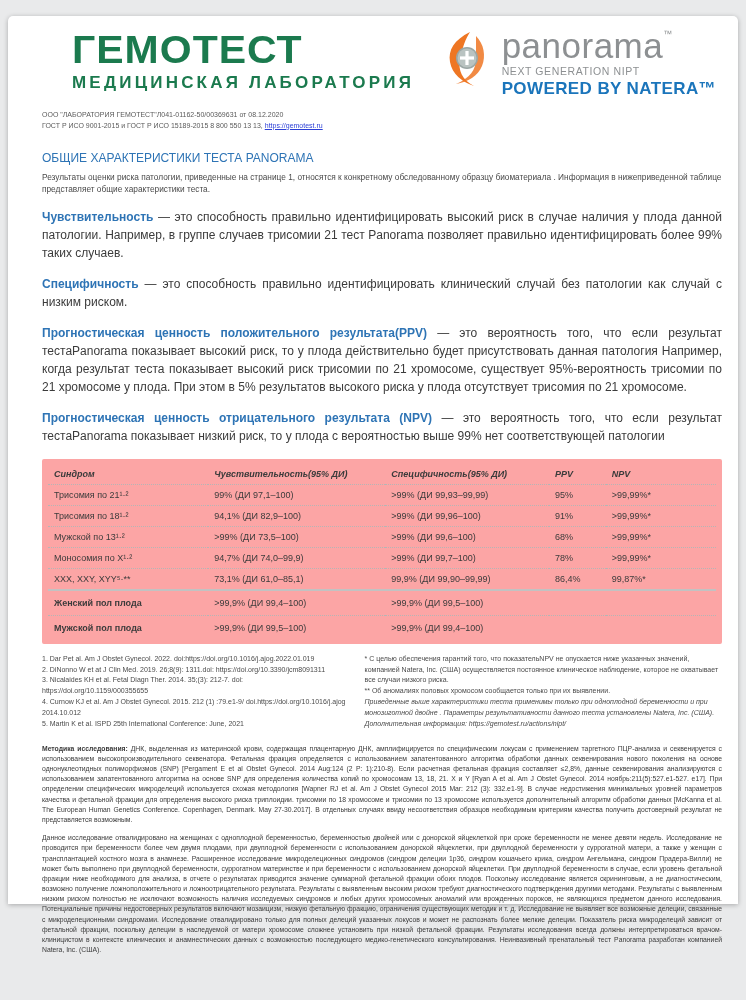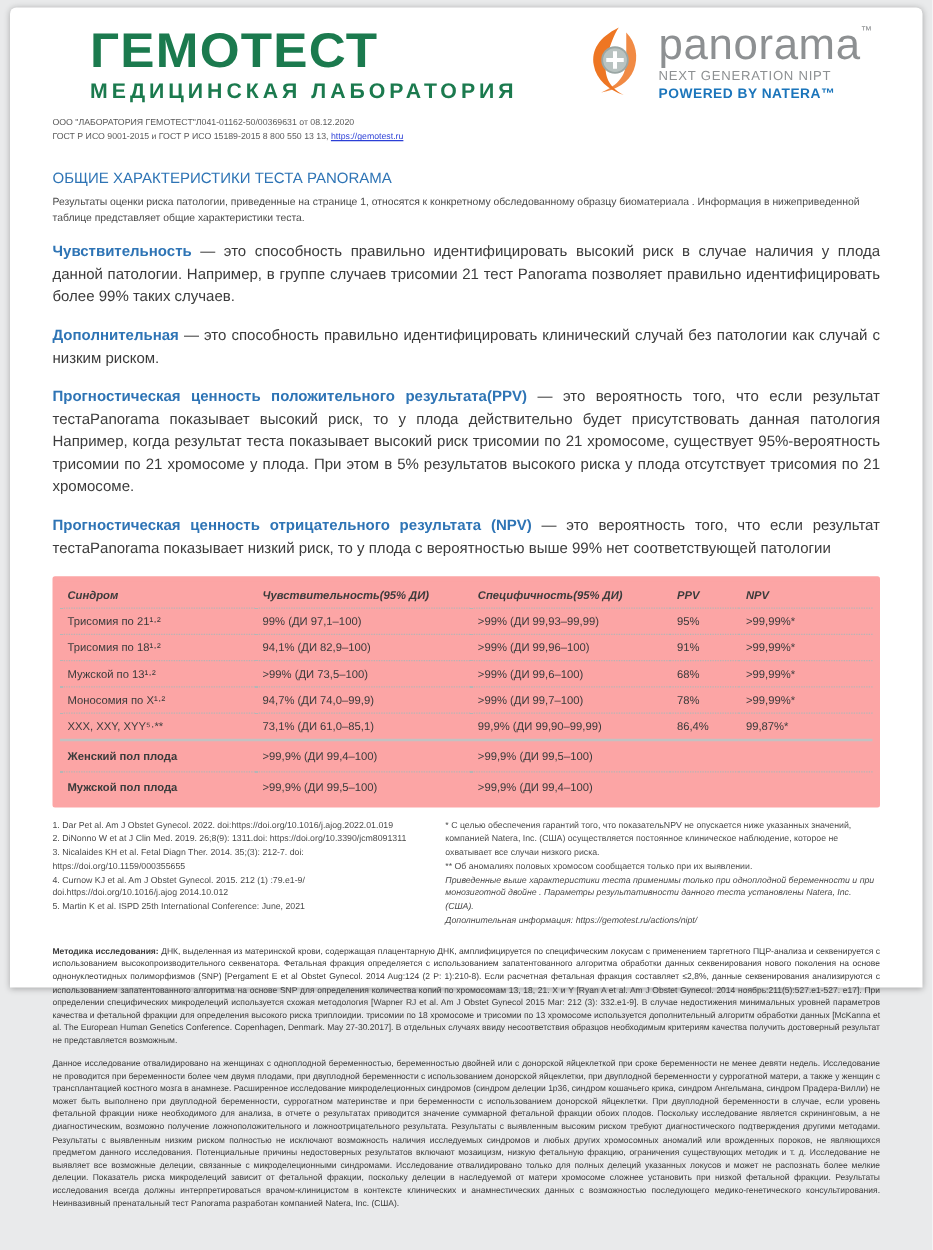--- a/index.html
+++ b/index.html
@@ -3,38 +3,38 @@
 <meta charset="utf-8">
 <style>
   html,body{margin:0;padding:0;}
   body{
     background:#e9eaeb;
     font-family:"Liberation Sans", sans-serif;
     width:746px;height:1000px;overflow:hidden;
   }
   .page{
     background:#ffffff;
-    width:730px;height:784px;
-    margin:6px auto 0 auto;
+    width:730px;height:888px;
+    margin:16px auto 0 auto;
     box-shadow:0 1px 5px rgba(0,0,0,.28);
     border-radius:5px 5px 0 0;
     box-sizing:border-box;
-    padding:14px 30px 0 30px;
+    padding:14px 12px 0 30px;
   }
   
   .header-row{display:flex;justify-content:space-between;align-items:flex-start;padding:0 6px 0 34px;}
   .gemo{display:inline-block;color:#1b7a4e;}
   .gemo-title{font-size:41px;font-weight:800;letter-spacing:1px;line-height:1;transform:scaleY(.95);}
   .gemo-sub{font-size:17px;font-weight:700;letter-spacing:3.2px;margin-top:2px;}
   .pano{display:flex;align-items:flex-start;gap:10px;margin-right:4px;}
   .pano-text{display:flex;flex-direction:column;}
   .pano-brand{font-size:35px;color:#8d9092;line-height:.9;font-weight:400;letter-spacing:.5px;}
   .pano-tm{font-size:9px;vertical-align:top;color:#8d9092;}
   .pano-tag{font-size:10.5px;color:#8d9092;letter-spacing:.6px;margin-top:3px;}
-  .pano-powered{font-size:11px;color:#1b75bb;font-weight:800;letter-spacing:.4px;margin-top:2px;}
+  .pano-powered{font-size:17px;color:#1b75bb;font-weight:800;letter-spacing:.4px;margin-top:2px;}
   .reg{font-size:7px;color:#5a5a5a;line-height:1.6;margin:10px 0 0 4px;}
   .reg a{color:#2b3fd6;}
   
   .content{padding:0 4px;}
   .section-title{color:#2e74b5;font-weight:400;font-size:12px;margin:20px 0 6px 0;}
   .intro{font-size:8.3px;color:#4a4a4a;line-height:1.5;margin-bottom:12px;max-width:690px;}
   .def{font-size:12px;color:#3b3b3b;line-height:1.5;text-align:justify;margin:0 0 13px 0;}
   .def .term{color:#2e74b5;font-weight:700;}
   
   .tbl-wrap{border:4px solid #fca5a5;border-radius:2px;margin:14px 0 10px 0;padding:0 2px;background:#fca5a5;}
@@ -91,21 +91,21 @@
   </div>
 
   <div class="content">
 
     <div class="section-title">ОБЩИЕ ХАРАКТЕРИСТИКИ ТЕСТА PANORAMA</div>
 
     <div class="intro">Результаты оценки риска патологии, приведенные на странице 1, относятся к конкретному обследованному образцу биоматериала . Информация в нижеприведенной таблице представляет общие характеристики теста.</div>
 
     <p class="def"><span class="term">Чувствительность</span><span> — это способность правильно идентифицировать высокий риск в случае наличия у плода данной патологии. Например, в группе случаев трисомии 21 тест Panorama позволяет правильно идентифицировать более 99% таких случаев.</span></p>
 
-    <p class="def"><span class="term">Дополнительная</span><span> — это способность правильно идентифицировать клинический случай без патологии как случай с низким риском.</span></p>
+    <p class="def"><span class="term">Специфичность</span><span> — это способность правильно идентифицировать клинический случай без патологии как случай с низким риском.</span></p>
 
     <p class="def"><span class="term">Прогностическая ценность положительного результата(PPV)</span><span> — это вероятность того, что если результат тестаPanorama показывает высокий риск, то у плода действительно будет присутствовать данная патология Например, когда результат теста показывает высокий риск трисомии по 21 хромосоме, существует 95%-вероятность трисомии по 21 хромосоме у плода. При этом в 5% результатов высокого риска у плода отсутствует трисомия по 21 хромосоме.</span></p>
 
     <p class="def"><span class="term">Прогностическая ценность отрицательного результата (NPV)</span><span> — это вероятность того, что если результат тестаPanorama показывает низкий риск, то у плода с вероятностью выше 99% нет соответствующей патологии</span></p>
 
     <div class="tbl-wrap">
       <table>
         <colgroup>
             <col class="c1">
             <col class="c2">

